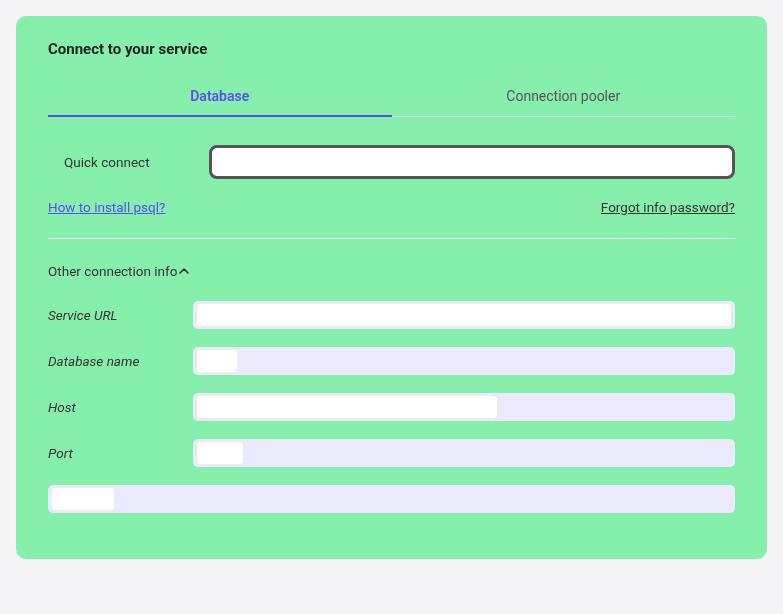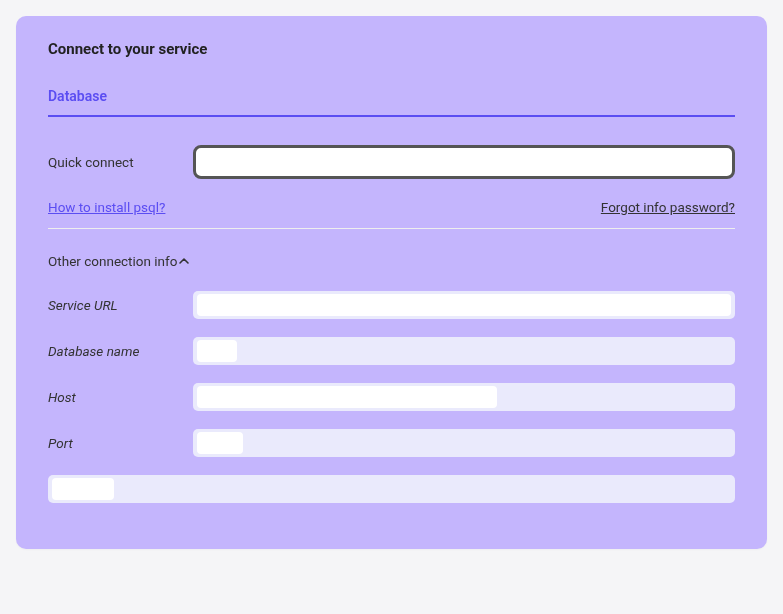--- a/index.html
+++ b/index.html
@@ -4,38 +4,39 @@
   <style>
     * { box-sizing: border-box; margin: 0; padding: 0; }
     body {
       background: #f5f5f7;
       font-family: -apple-system, BlinkMacSystemFont, "Segoe UI", Roboto, Helvetica, Arial, sans-serif;
       width: 783px;
       height: 614px;
       padding: 16px;
     }
     .card {
-      background: #c4b5fd;
+      background: #86efac;
       border-radius: 10px;
       padding: 24px 32px 28px;
       box-shadow: 0 1px 2px rgba(0,0,0,0.03);
     }
     .title {
       font-size: 15px;
       font-weight: 700;
       color: #222;
       margin-bottom: 20px;
     }
     .tabs {
       display: flex;
       border-bottom: 1px solid #d6d6de;
       margin-bottom: 28px;
     }
     .tab {
       flex: 1;
+      text-align: center;
       padding: 10px 0 12px;
       font-size: 14px;
       color: #555;
       cursor: pointer;
       position: relative;
     }
     .tab.active {
       color: #5b4df2;
       font-weight: 600;
     }
@@ -43,20 +44,21 @@
       content: "";
       position: absolute;
       left: 0; right: 0; bottom: -1px;
       height: 2px;
       background: #5b4df2;
     }
     .row {
       display: flex;
       align-items: center;
       margin-bottom: 24px;
+      margin-left: 16px;
     }
     .label-col {
       width: 145px;
       font-size: 13.5px;
       color: #333;
     }
     .field-col {
       flex: 1;
     }
     .quick-input {
@@ -66,21 +68,21 @@
       border-radius: 8px;
       padding: 0 10px;
       font-size: 14px;
       outline: none;
     }
     .links-row {
       display: flex;
       justify-content: space-between;
       align-items: center;
       margin-top: -4px;
-      margin-bottom: 13px;
+      margin-bottom: 23px;
     }
     .link-left {
       color: #5b4df2;
       font-size: 13.5px;
       text-decoration: underline;
       cursor: pointer;
     }
     .link-right {
       color: #333;
       font-size: 13.5px;
@@ -145,20 +147,21 @@
   </style>
 </head>
 <body>
 
 <div class="card">
 
   <div class="title">Connect to your service</div>
 
   <div class="tabs">
     <div class="tab active">Database</div>
+    <div class="tab">Connection pooler</div>
   </div>
 
   <div class="row">
     <div class="label-col">Quick connect</div>
     <div class="field-col">
       <input type="text" class="quick-input" value="" style="">
     </div>
   </div>
 
   <div class="links-row">

